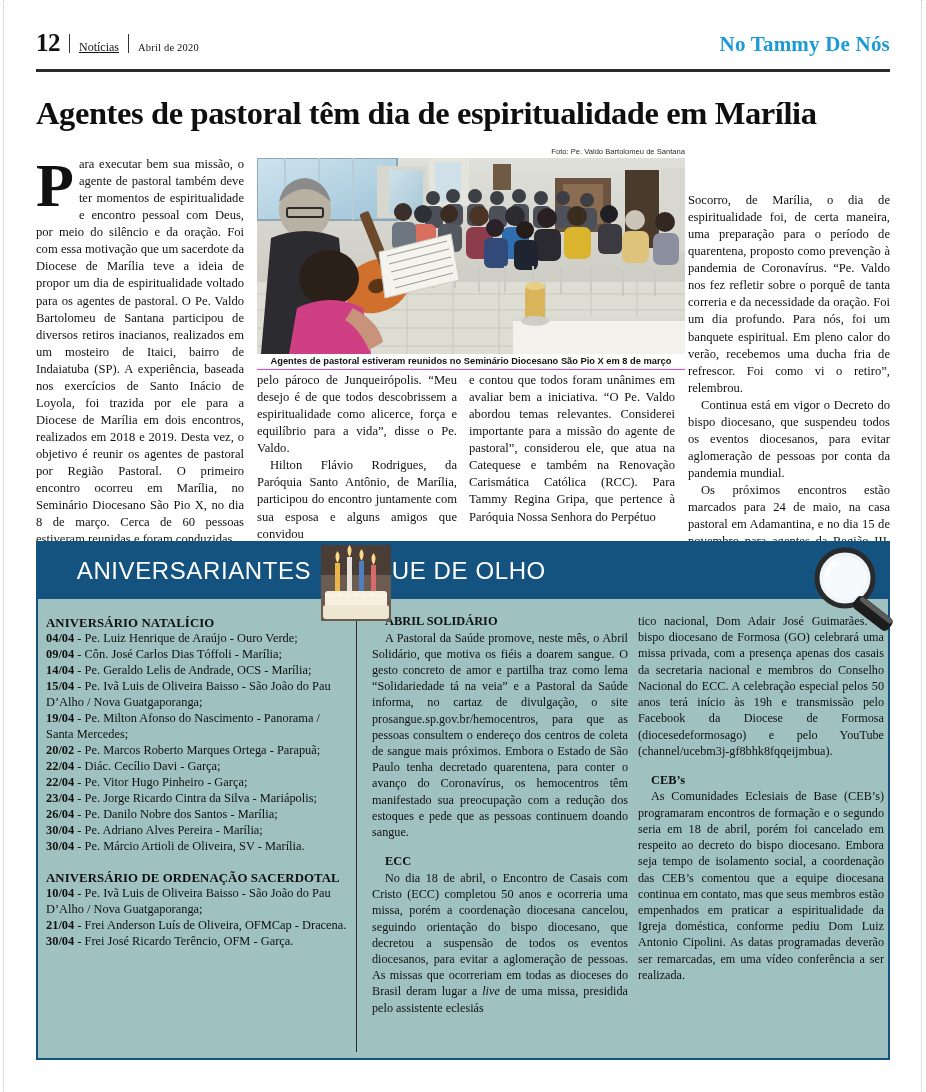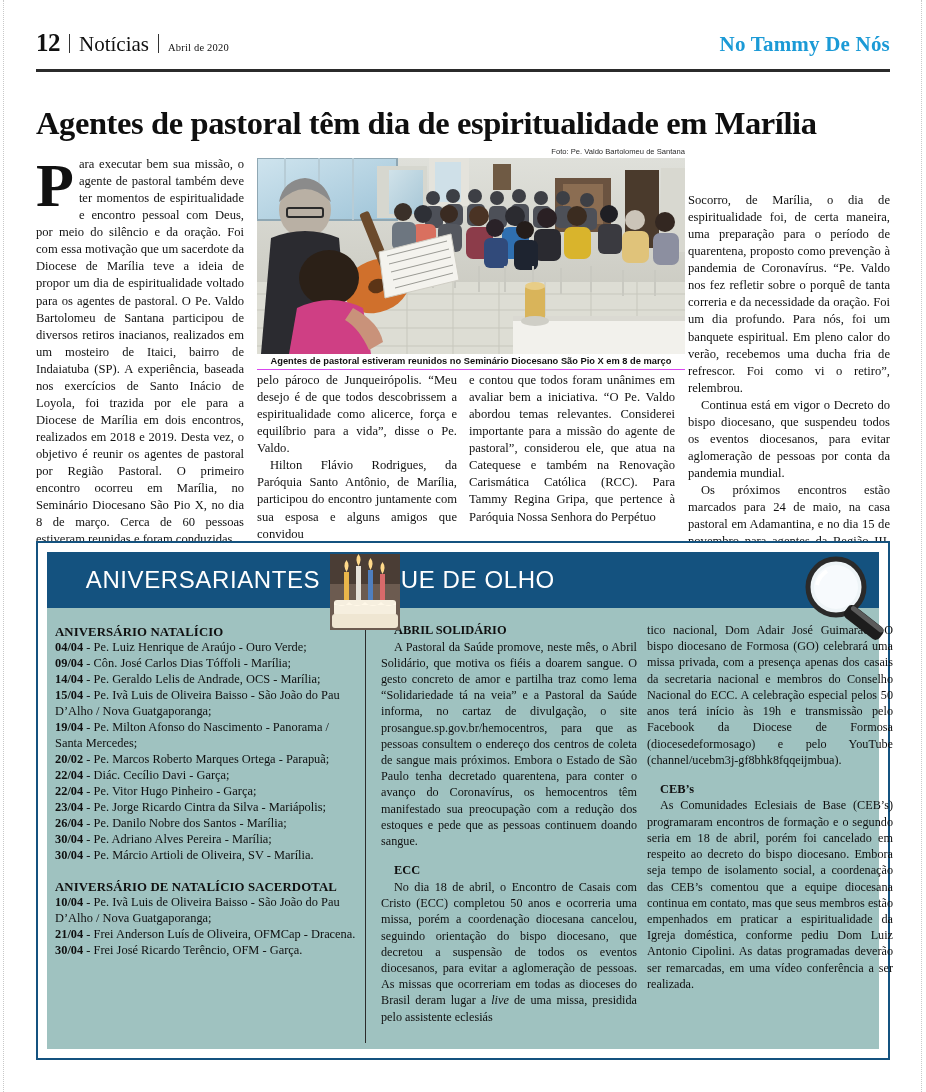--- a/index.html
+++ b/index.html
@@ -60,22 +60,23 @@
   .folio-sep {
     display: inline-block;
     width: 1px;
     height: 19px;
     background: #333;
     margin: 0 9px;
     position: relative;
     top: 2px;
   }
   .section-name {
-    font-size: 21px;
-    font-family: "Liberation Serif", serif;
+    font-size: 12px;
+    font-family: "Liberation Serif", serif;
+    text-decoration: underline;
   }
   .issue-date {
     font-size: 10.5px;
     font-family: "Liberation Serif", serif;
     letter-spacing: 0.2px;
   }
   .brand {
     font-family: "Liberation Serif", serif;
     font-weight: bold;
     font-size: 21px;
@@ -90,21 +91,21 @@
     top: 69px;
     height: 3px;
     background: #2b2b2b;
   }
 
   
   .headline {
     position: absolute;
     left: 36px;
     right: 36px;
-    top: 84px;
+    top: 74px;
     font-family: "Liberation Serif", serif;
     font-weight: bold;
     font-size: 32.5px;
     line-height: 1.08;
     letter-spacing: -0.4px;
     color: #0f0f0f;
   }
 
   
   .article {
@@ -181,21 +182,21 @@
   
   .panel {
     position: absolute;
     left: 36px;
     top: 541px;
     width: 854px;
     height: 519px;
     border: 2px solid #14527f;
     box-sizing: border-box;
     background: #ffffff;
-    padding: 9px;
+    padding: 0;
   }
   .panel-inner {
     position: relative;
     width: 100%;
     height: 100%;
     background: #9fc2c0;
   }
   .banner {
     position: absolute;
     left: 0; right: 0; top: 0;
@@ -505,21 +506,21 @@
               <p class="bd-item"><b>15/04</b><span> - Pe. Ivã Luis de Oliveira Baisso - São João do Pau D’Alho / Nova Guatgaporanga;</span></p>
               <p class="bd-item"><b>19/04</b><span> - Pe. Milton Afonso do Nascimento - Panorama / Santa Mercedes;</span></p>
               <p class="bd-item"><b>20/02</b><span> - Pe. Marcos Roberto Marques Ortega - Parapuã;</span></p>
               <p class="bd-item"><b>22/04</b><span> - Diác. Cecílio Davi - Garça;</span></p>
               <p class="bd-item"><b>22/04</b><span> - Pe. Vitor Hugo Pinheiro - Garça;</span></p>
               <p class="bd-item"><b>23/04</b><span> - Pe. Jorge Ricardo Cintra da Silva - Mariápolis;</span></p>
               <p class="bd-item"><b>26/04</b><span> - Pe. Danilo Nobre dos Santos - Marília;</span></p>
               <p class="bd-item"><b>30/04</b><span> - Pe. Adriano Alves Pereira - Marília;</span></p>
               <p class="bd-item"><b>30/04</b><span> - Pe. Márcio Artioli de Oliveira, SV - Marília.</span></p>
             </div>
-          <p class="bd-heading gap">ANIVERSÁRIO DE NATALÍCIO SACERDOTAL</p>
+          <p class="bd-heading gap">ANIVERSÁRIO DE ORDENAÇÃO SACERDOTAL</p>
           <div id="ordenacao-items">
               <p class="bd-item"><b>10/04</b><span> - Pe. Ivã Luis de Oliveira Baisso - São João do Pau D’Alho / Nova Guatgaporanga;</span></p>
               <p class="bd-item"><b>21/04</b><span> - Frei Anderson Luís de Oliveira, OFMCap - Dracena.</span></p>
               <p class="bd-item"><b>30/04</b><span> - Frei José Ricardo Terêncio, OFM - Garça.</span></p>
             </div>
         </div>
 
         <div class="fique-col fique-col-1">
           <p class="sub-heading">ABRIL SOLIDÁRIO</p>
           <p>A Pastoral da Saúde promove, neste mês, o Abril Solidário, que motiva os fiéis a doarem sangue. O gesto concreto de amor e partilha traz como lema “Solidariedade tá na veia” e a Pastoral da Saúde informa, no cartaz de divulgação, o site prosangue.sp.gov.br/hemocentros, para que as pessoas consultem o endereço dos centros de coleta de sangue mais próximos. Embora o Estado de São Paulo tenha decretado quarentena, para conter o avanço do Coronavírus, os hemocentros têm manifestado sua preocupação com a redução dos estoques e pede que as pessoas continuem doando sangue.</p>

